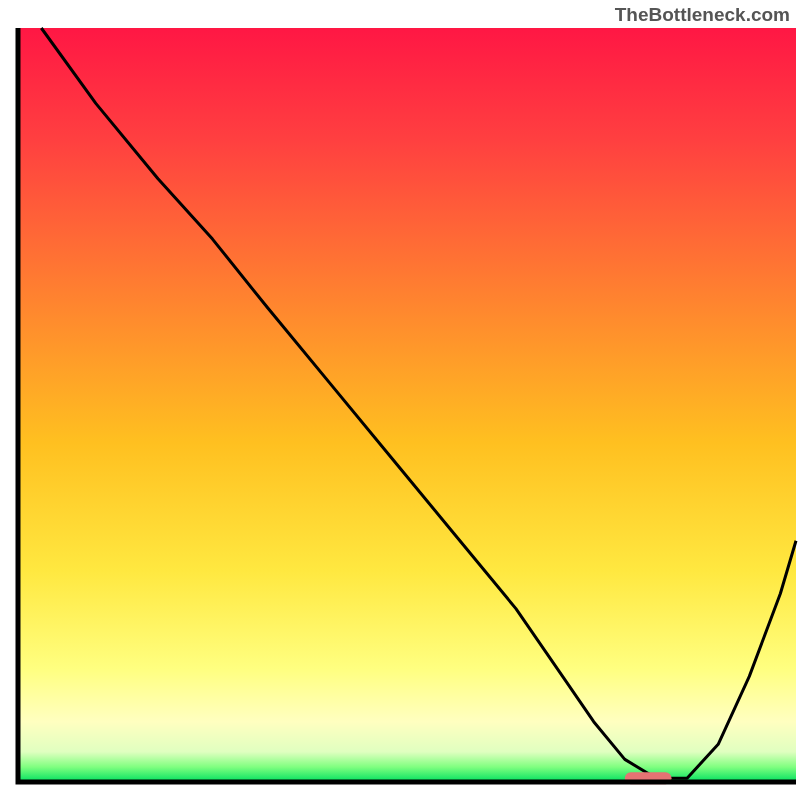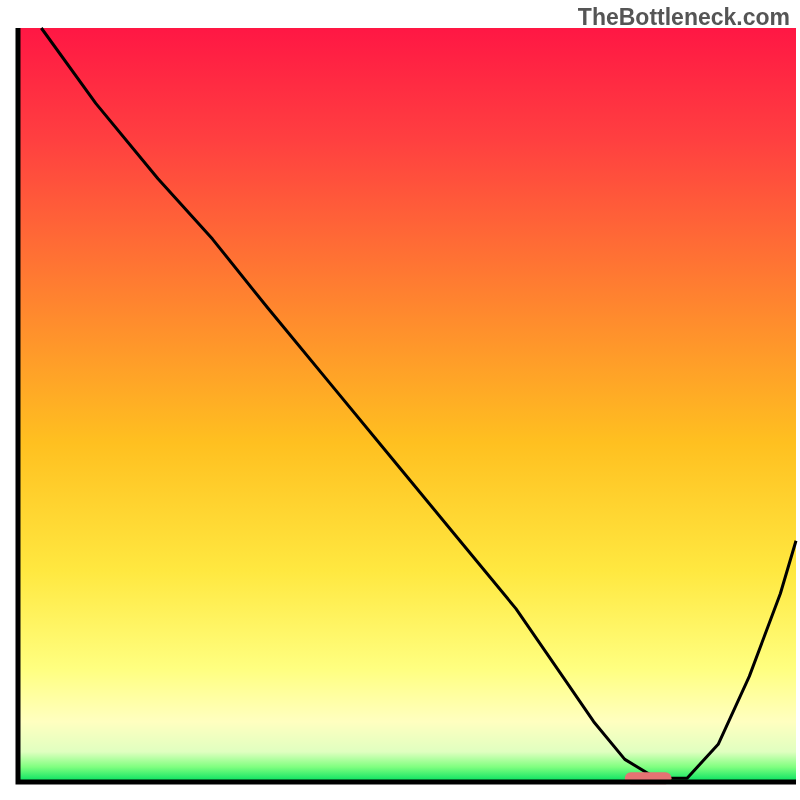--- a/index.html
+++ b/index.html
@@ -12,21 +12,21 @@
   }
   .chart-container {
     width: 800px;
     height: 800px;
     position: relative;
   }
   .watermark {
     position: absolute;
     top: 4px;
     right: 10px;
-    font-size: 23px;
+    font-size: 19px;
     font-weight: bold;
     color: #555;
     z-index: 10;
   }
   svg {
     display: block;
   }
 </style>
 </head>
 <body>

